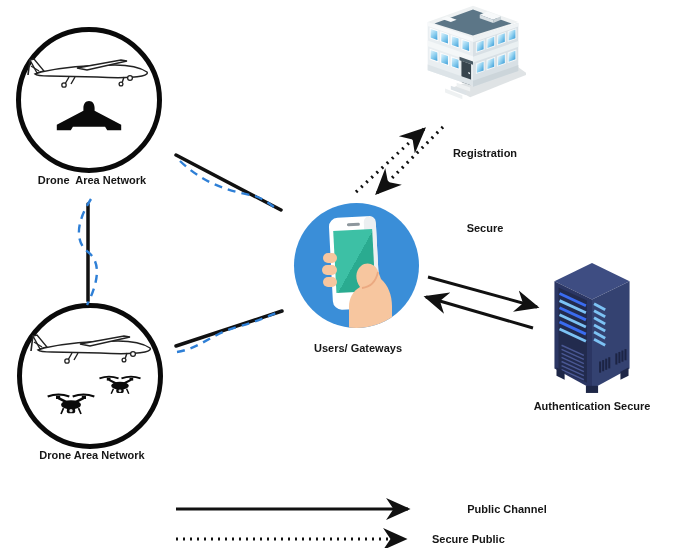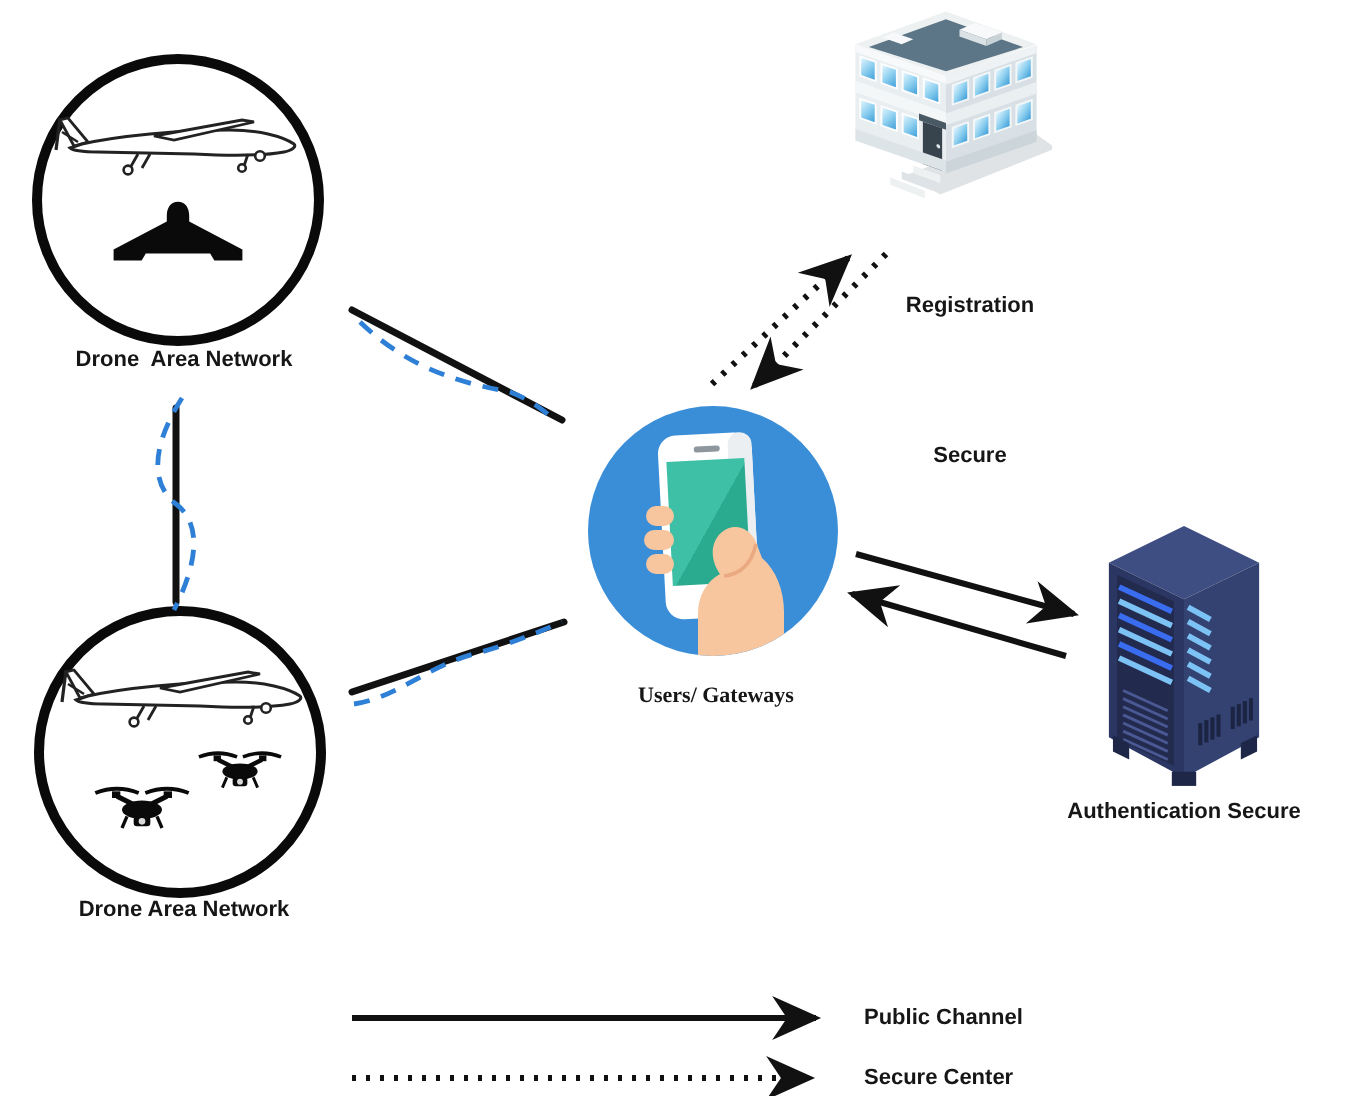--- a/index.html
+++ b/index.html
@@ -100,21 +100,21 @@
         <rect x="55" y="20" width="13" height="3" rx="1.5" fill="#8d979d"></rect>
         <rect x="41" y="27" width="39" height="62" fill="url(#scr)"></rect>
       </g>
       <rect x="29" y="50" width="14" height="10" rx="5" fill="#f7c69f"></rect>
       <rect x="28" y="62" width="15" height="10" rx="5" fill="#f7c69f"></rect>
       <rect x="29" y="74" width="14" height="10" rx="5" fill="#f7c69f"></rect>
       <path d="M55,125 L55,104 C55,95 59,88 66,84 C61,77 61,68 67,63 C73,58 81,61 84,68 L87,76 C94,82 98,92 98,103 L98,125 Z" fill="#f7c69f"></path>
       <path d="M84,69 C82,78 77,84 68,85" stroke="#eba981" stroke-width="1.8" fill="none"></path>
     </svg>
   </div>
-  <div class="lbl" style="left:278px;top:339px;width:160px;font-family:Liberation Serif, serif;">Users/ Gateways</div>
+  <div class="lbl" style="left:278px;top:339px;width:160px;">Users/ Gateways</div>
 
   <svg class="icon-abs" style="left:420px;top:2px;" width="106" height="98" viewBox="0 0 110 100">
     <polygon points="34,88 98,64 112,74 52,98" fill="#d4d9dc" opacity="0.75"></polygon>
     <polygon points="55,3 102,20 55,37 8,20" fill="#eef1f2"></polygon>
     <polygon points="55,7 95,21.5 55,34 15,21.5" fill="#5c7687"></polygon>
     <polygon points="70,9 84,14 76,17.5 62,12.5" fill="#f7f9fa"></polygon>
     <polygon points="62,12.5 76,17.5 76,21 62,16" fill="#dbe2e6"></polygon>
     <polygon points="76,17.5 84,14 84,17.5 76,21" fill="#c9d2d7"></polygon>
     <polygon points="28,14 38,17.5 32,20 22,16.5" fill="#f7f9fa"></polygon>
     <g transform="translate(8,20) skewY(19.2)">
@@ -239,16 +239,16 @@
     <path d="M356,192 L424,129" stroke="#111111" stroke-width="3.2" fill="none" stroke-dasharray="2 5" marker-end="url(#ah)"></path>
     <path d="M443,127 L377,193" stroke="#111111" stroke-width="3.2" fill="none" stroke-dasharray="2 5" marker-end="url(#ah)"></path>
 
     <path d="M428,277 L537,307" stroke="#111111" stroke-width="3" fill="none" marker-end="url(#ah)"></path>
     <path d="M533,328 L426,297" stroke="#111111" stroke-width="3" fill="none" marker-end="url(#ah)"></path>
 
     <path d="M176,509 L408,509" stroke="#111111" stroke-width="3" fill="none" marker-end="url(#ah)"></path>
     <path d="M176,539 L405,539" stroke="#111111" stroke-width="3" fill="none" stroke-dasharray="2 5" marker-end="url(#ah)"></path>
   </svg>
 
-  <div class="lbl" style="left:432px;top:500px;width:150px;text-align:left;">Public Channel</div>
-  <div class="lbl" style="left:432px;top:530px;width:150px;text-align:left;">Secure Center</div>
+  <div class="lbl" style="left:432px;top:500px;width:150px;text-align:center;">Public Channel</div>
+  <div class="lbl" style="left:432px;top:530px;width:150px;text-align:left;">Secure Public</div>
 
 </div>
 
 </body></html>

